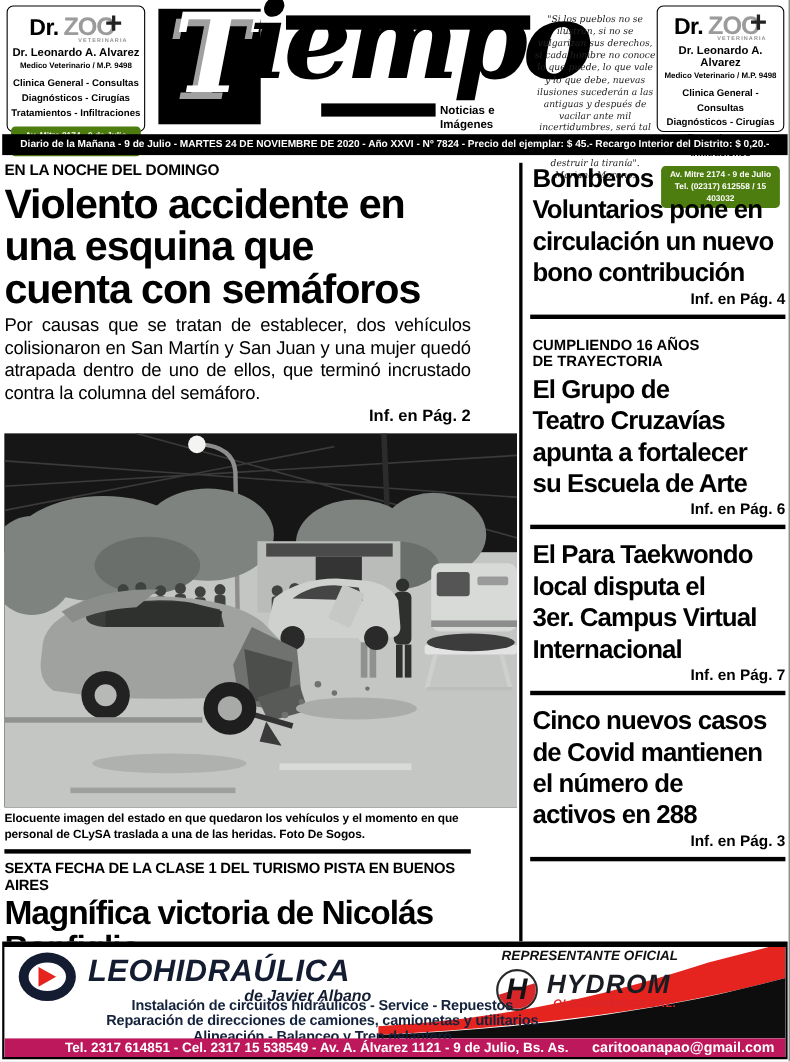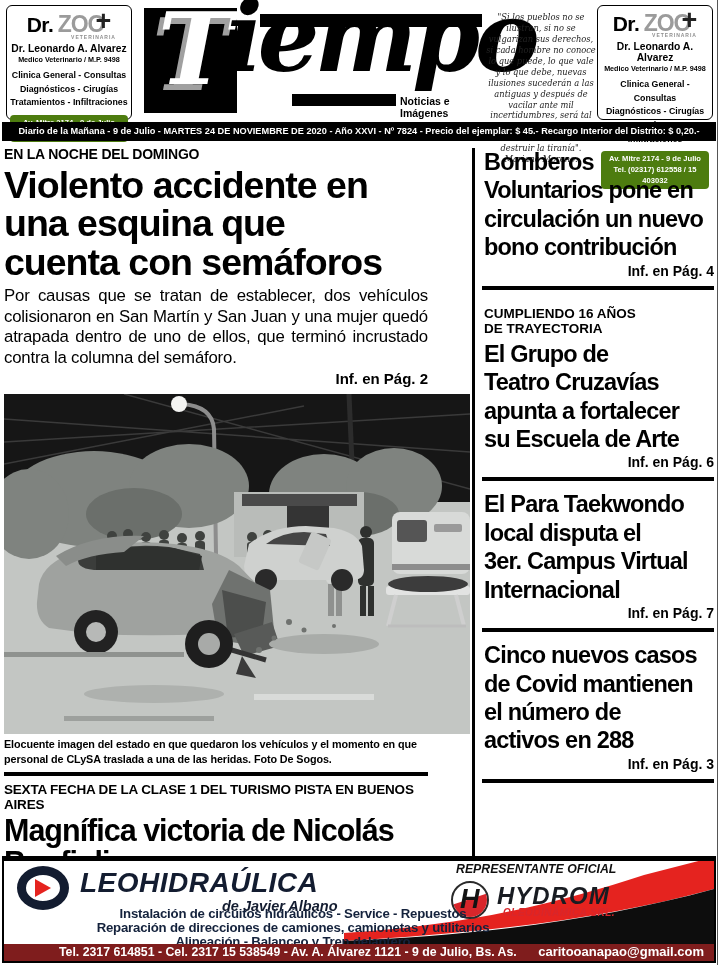--- a/index.html
+++ b/index.html
@@ -93,21 +93,21 @@
   .ad-hlogo{position:absolute;left:447px;top:20px;width:38px;height:38px;border-radius:50%;background:#fff;
             border:2px solid #2a2a2a;box-sizing:border-box;z-index:2;overflow:hidden;}
   .ad-hlogo .hwedge{position:absolute;left:-4px;top:16px;width:46px;height:26px;background:#d8262b;transform:rotate(-18deg);}
   .ad-hlogo .hletter{position:absolute;left:7px;top:1px;font-size:27px;font-weight:bold;font-style:italic;color:#131313;z-index:1;}
   .ad-hydrom{position:absolute;left:493px;top:21px;font-size:24px;font-style:italic;font-weight:bold;
              letter-spacing:1px;color:#191c22;z-index:2;}
   .ad-hydrom-sub{position:absolute;left:499px;top:46px;font-size:10px;font-style:italic;font-weight:bold;
                  letter-spacing:0.5px;color:#d8262b;z-index:2;}
   .ad-services{position:absolute;left:6px;top:46px;width:566px;text-align:center;font-weight:bold;
                font-size:13.2px;line-height:1.07;color:#14223c;letter-spacing:-0.2px;z-index:2;}
-  .ad-contactbar{position:absolute;left:0;bottom:0;width:100%;height:17px;background:#7f1d1d;z-index:3;}
+  .ad-contactbar{position:absolute;left:0;bottom:0;width:100%;height:17px;background:#be185d;z-index:3;}
   .ad-contact{position:absolute;left:55px;top:1px;color:#fff;font-weight:bold;font-size:12.3px;}
   .ad-email{position:absolute;right:10px;top:0px;color:#fff;font-weight:bold;font-size:13px;}
 </style>
 </head>
 <body>
 
 <div class="page">
 
   <div class="vet-ad" id="vet-left">
     <div class="brandrow">

